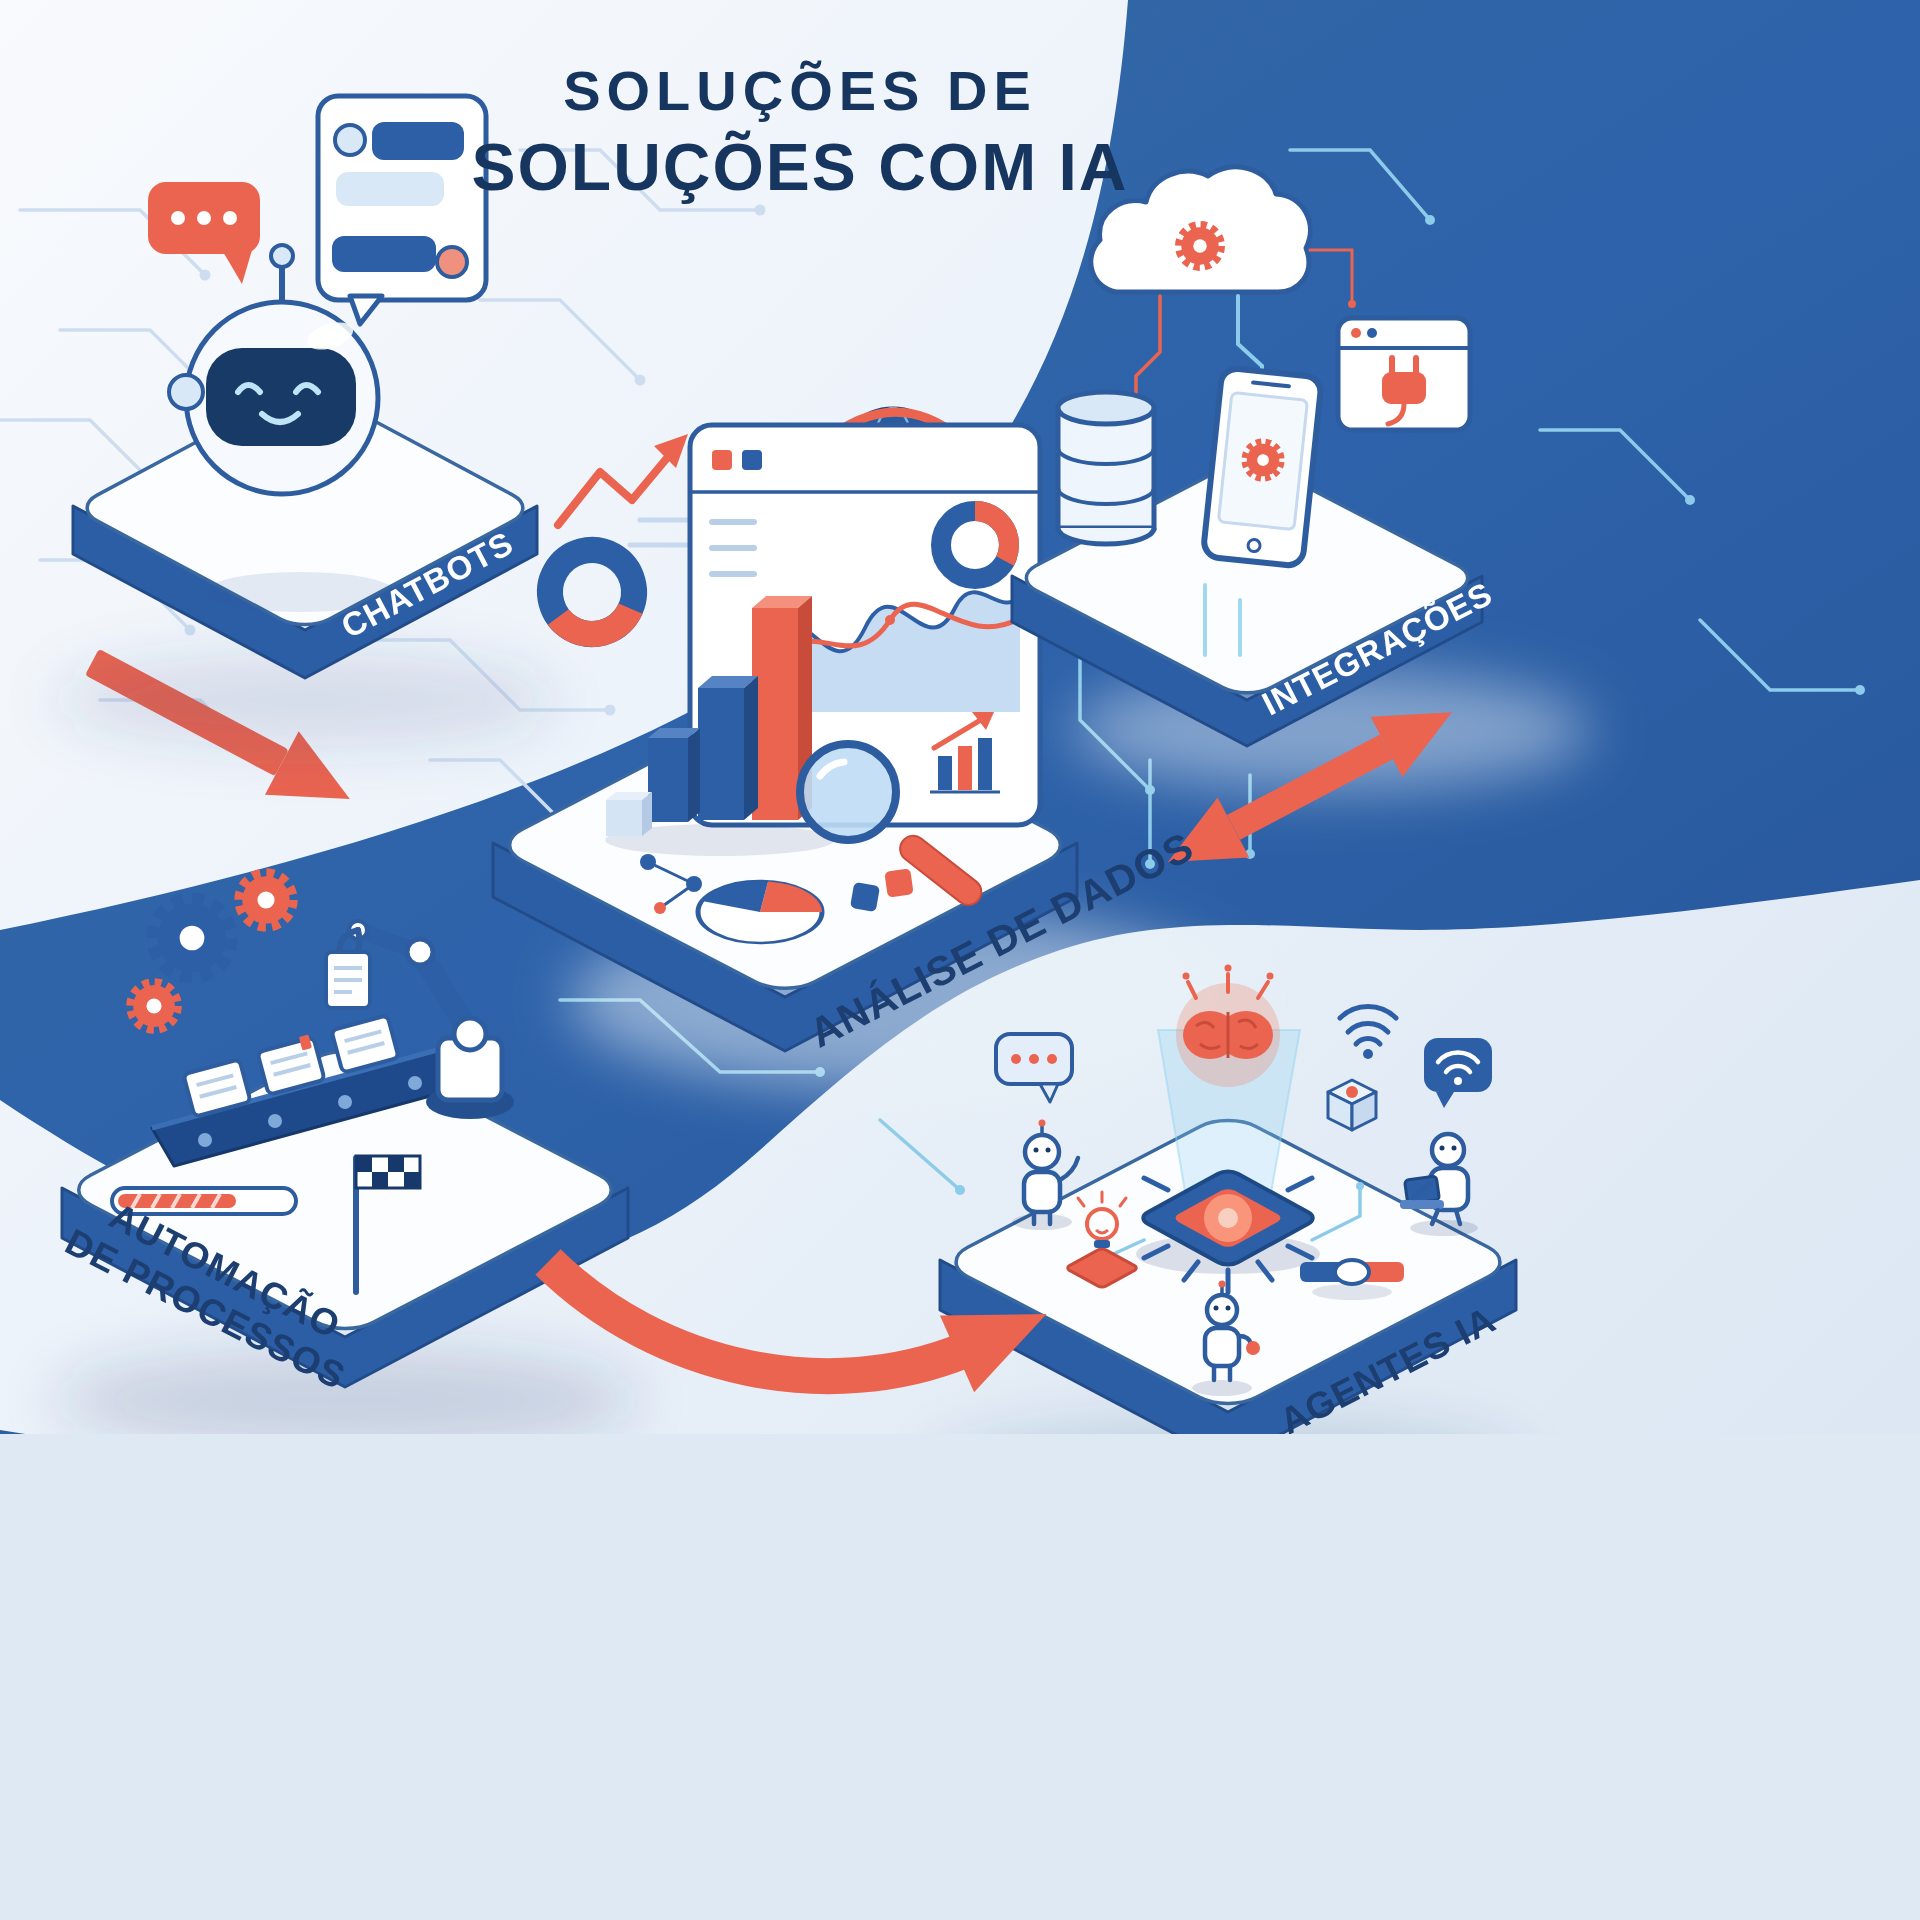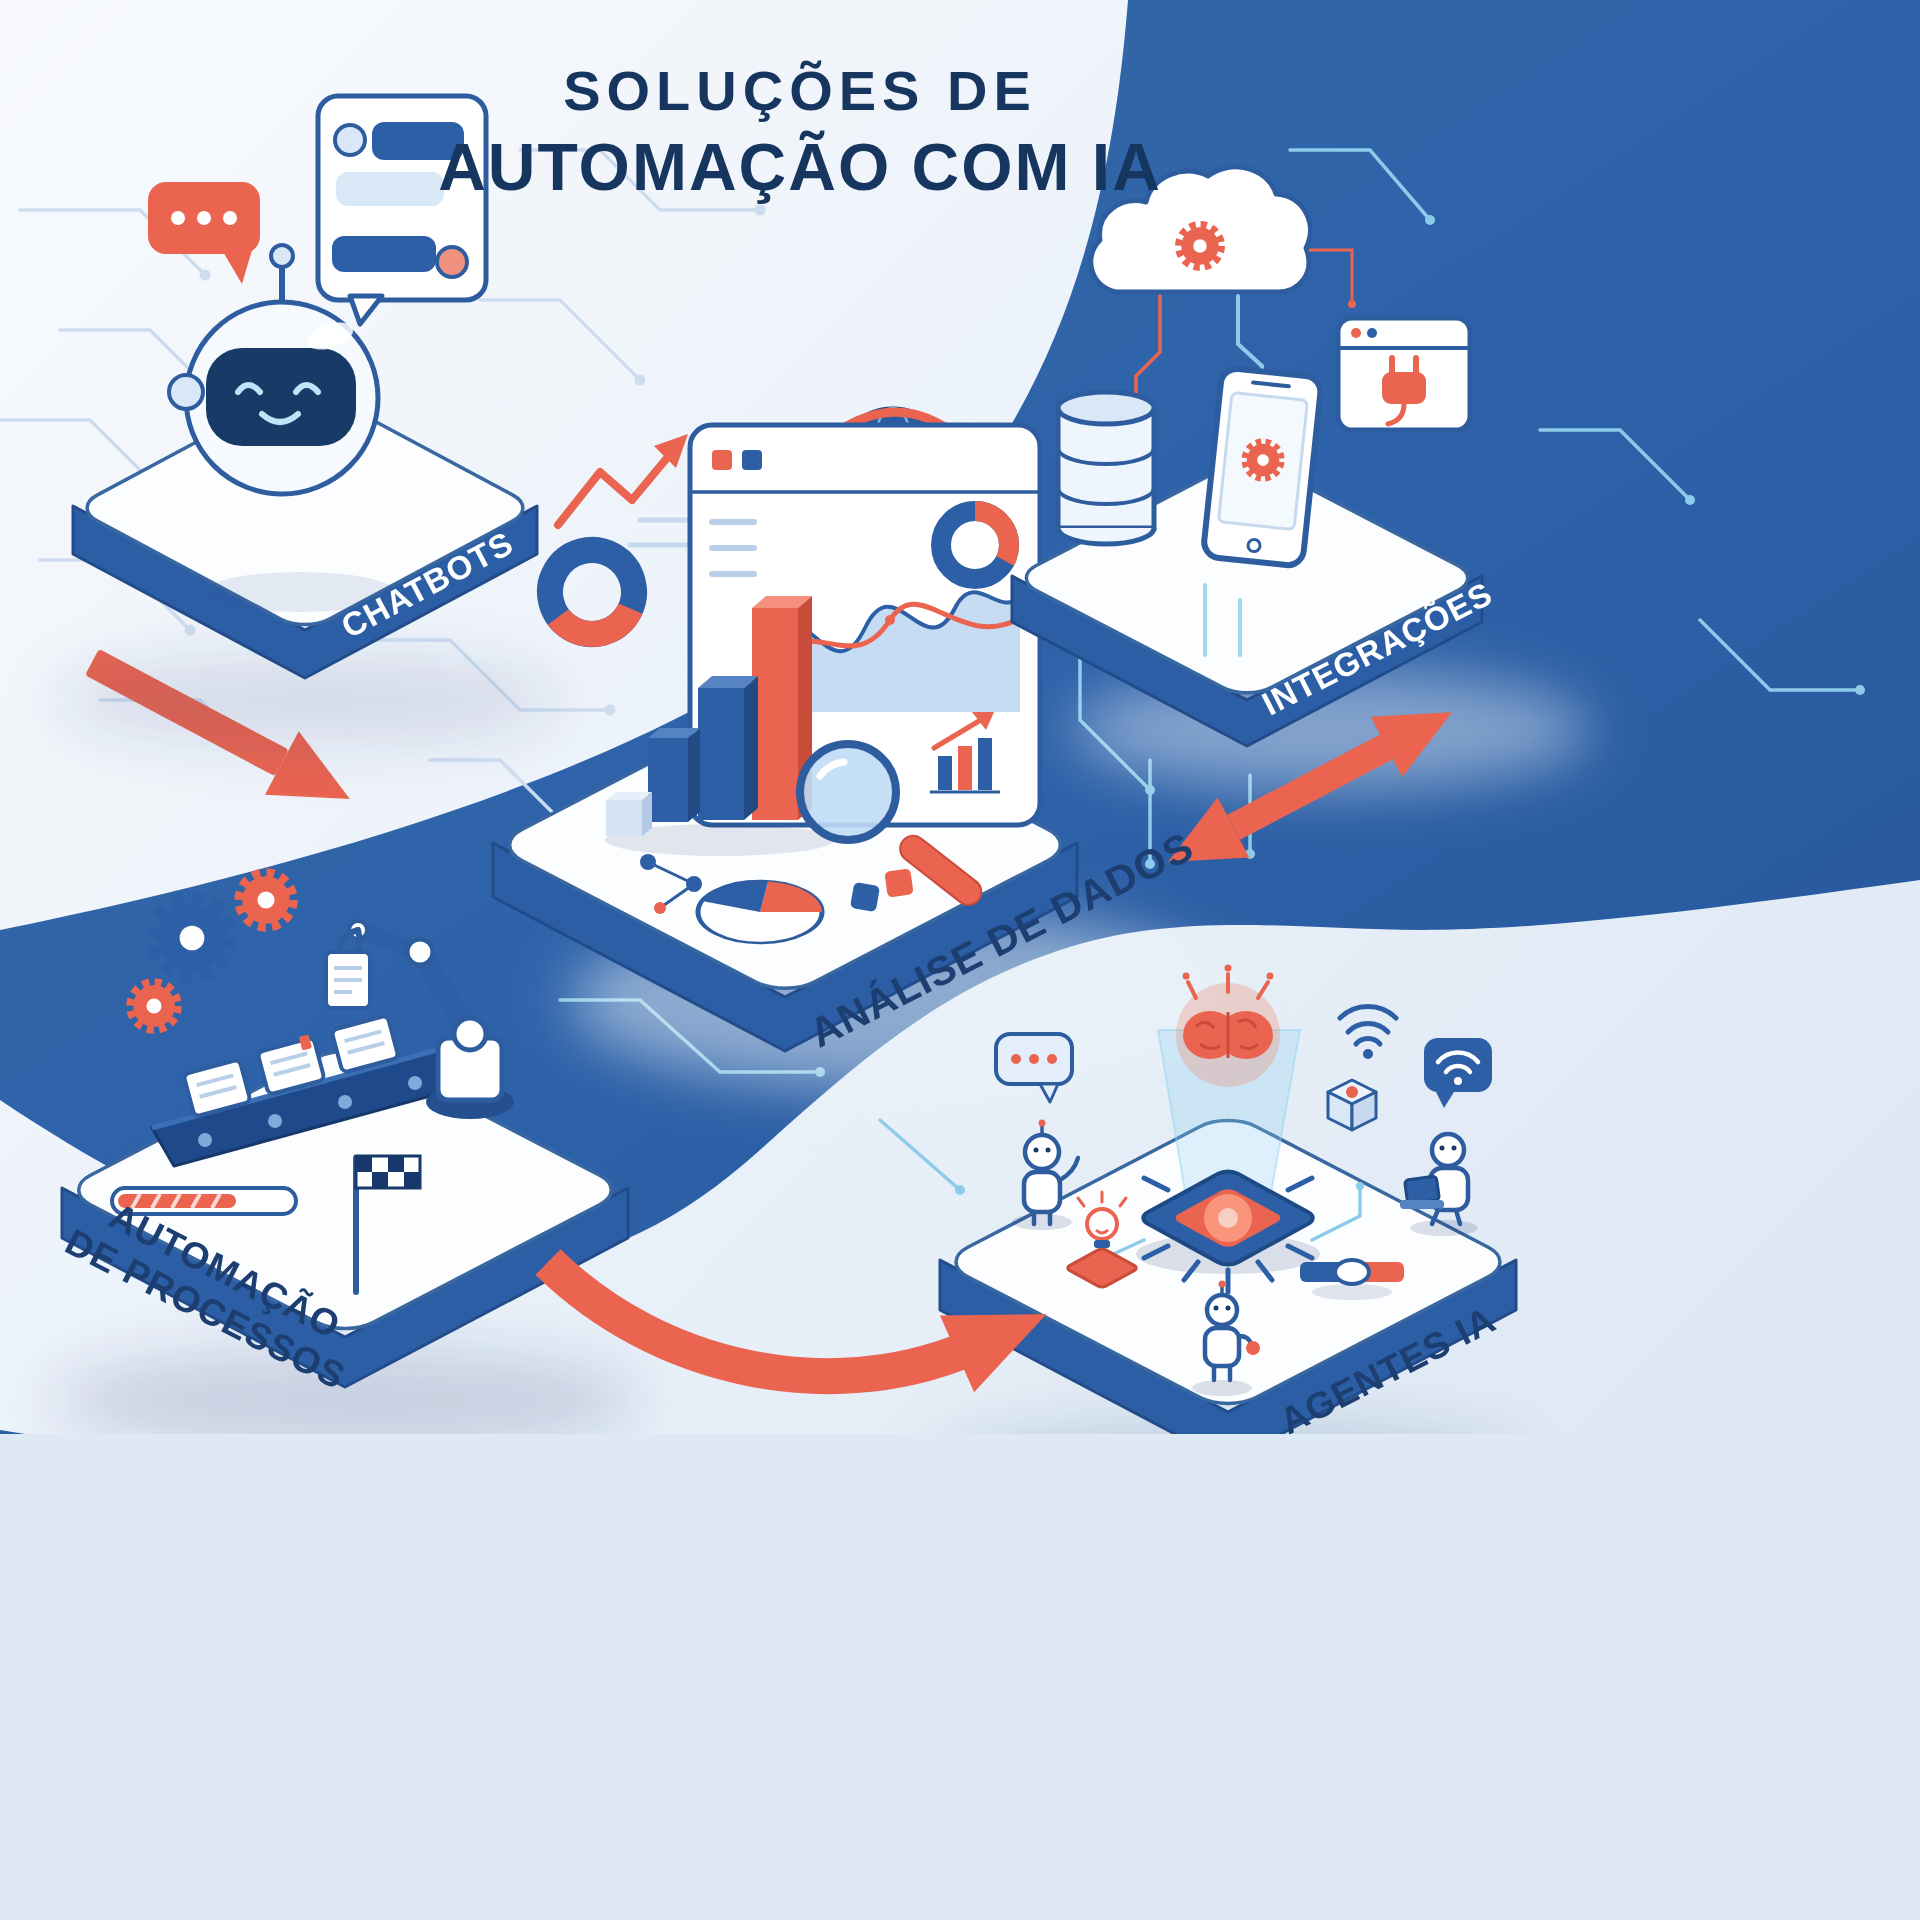--- a/index.html
+++ b/index.html
@@ -484,21 +484,21 @@
   <g>
     <path d="M548,1262 C660,1372 830,1405 965,1350" stroke="#ea6450" stroke-width="36" fill="none"></path>
     <g transform="translate(968,1349) rotate(-24)">
       <polygon points="-12,-42 86,0 -12,42" fill="#ea6450"></polygon>
     </g>
   </g>
 </svg>
 
 <div class="title">
   <div class="title-line1">SOLUÇÕES DE</div>
-  <div class="title-line2">AUTOMAÇÃO COM IA</div>
+  <div class="title-line2">SOLUÇÕES COM IA</div>
 </div>
 
 <div class="plabel white" style="left:330px;top:566px;width:195px;transform:rotate(-28deg);font-size:33px;">CHATBOTS</div>
 
 <div class="plabel navy" style="left:795px;top:938px;width:330px;transform:rotate(-27deg);font-size:41px;">ANÁLISE DE DADOS</div>
 
 <div class="plabel white" style="left:1252px;top:634px;width:235px;transform:rotate(-27deg);font-size:33px;">INTEGRAÇÕES</div>
 
 <div class="plabel navy" style="left:60px;top:1248px;width:310px;transform:rotate(27deg);font-size:37px;line-height:1.15;">
   <span class="ll">AUTOMAÇÃO</span>

